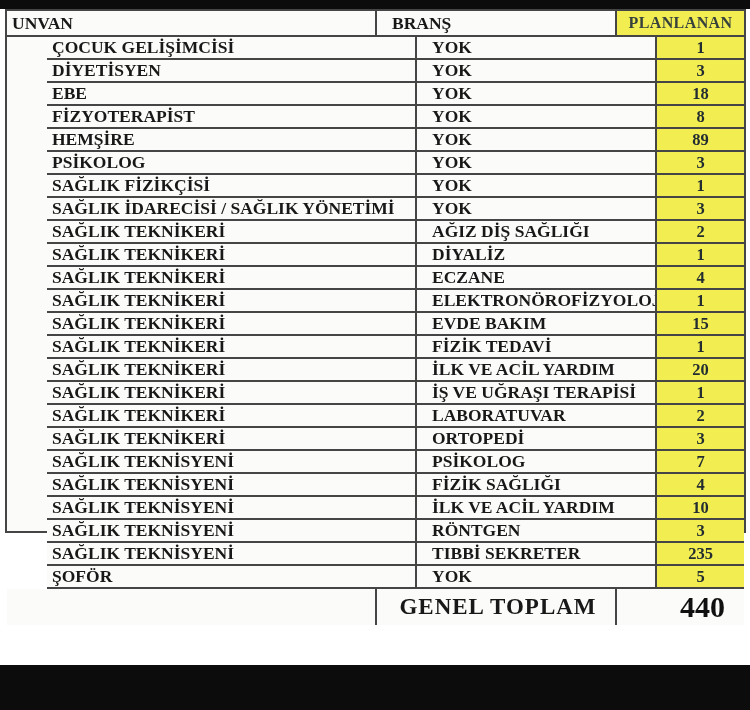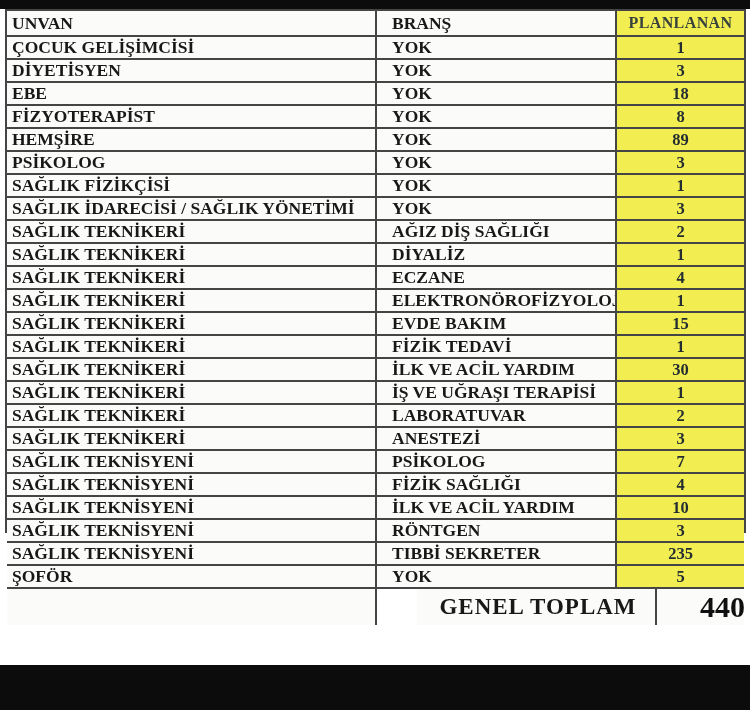--- a/index.html
+++ b/index.html
@@ -28,21 +28,21 @@
   .table-wrap{
     position:absolute;left:5px;top:9px;width:741px;height:524px;
     background:var(--paper);
     border:2px solid var(--border);
     display:flex;flex-direction:column;
   }
   .row{display:flex;flex:0 0 auto;}
   .row.header{flex:0 0 26px;}
   .row.total{flex:0 0 36px;}
   .table-body{flex:1 1 auto;display:flex;flex-direction:column;}
-  .table-body .row{flex:1 1 0;}
+  .table-body .row{flex:1 1 0;margin-left:40px;}
   .cell{
     display:flex;align-items:center;
     border-bottom:2px solid var(--border);
     overflow:hidden;white-space:nowrap;
     font-weight:bold;
     color:var(--ink);
     background:var(--paper);
   }
   .c-unvan{
     flex:0 0 370px;
@@ -72,21 +72,20 @@
   .row.total .c-plan{
     background:var(--paper);
     font-size:30px;
     color:#101010;
   }
   .row.total .c-brans{
     justify-content:center;
     padding-left:4px;
     font-size:23px;
     letter-spacing:1px;
-    margin-left:40px;
   }
 </style>
 </head>
 <body>
 
 <div class="bar-top"></div>
 
 <div class="table-wrap">
 
   <div class="row header">
@@ -162,35 +161,35 @@
         <div class="cell c-plan">15</div>
       </div>
       <div class="row data">
         <div class="cell c-unvan">SAĞLIK TEKNİKERİ</div>
         <div class="cell c-brans">FİZİK TEDAVİ</div>
         <div class="cell c-plan">1</div>
       </div>
       <div class="row data">
         <div class="cell c-unvan">SAĞLIK TEKNİKERİ</div>
         <div class="cell c-brans">İLK VE ACİL YARDIM</div>
-        <div class="cell c-plan">30</div>
+        <div class="cell c-plan">20</div>
       </div>
       <div class="row data">
         <div class="cell c-unvan">SAĞLIK TEKNİKERİ</div>
         <div class="cell c-brans">İŞ VE UĞRAŞI TERAPİSİ</div>
         <div class="cell c-plan">1</div>
       </div>
       <div class="row data">
         <div class="cell c-unvan">SAĞLIK TEKNİKERİ</div>
         <div class="cell c-brans">LABORATUVAR</div>
         <div class="cell c-plan">2</div>
       </div>
       <div class="row data">
         <div class="cell c-unvan">SAĞLIK TEKNİKERİ</div>
-        <div class="cell c-brans">ANESTEZİ</div>
+        <div class="cell c-brans">ORTOPEDİ</div>
         <div class="cell c-plan">3</div>
       </div>
       <div class="row data">
         <div class="cell c-unvan">SAĞLIK TEKNİSYENİ</div>
         <div class="cell c-brans">PSİKOLOG</div>
         <div class="cell c-plan">7</div>
       </div>
       <div class="row data">
         <div class="cell c-unvan">SAĞLIK TEKNİSYENİ</div>
         <div class="cell c-brans">FİZİK SAĞLIĞI</div>

